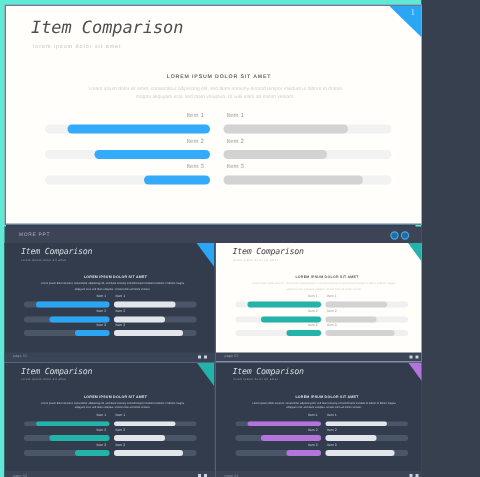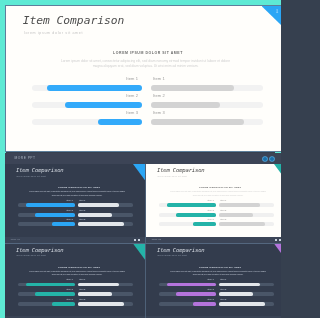--- a/index.html
+++ b/index.html
@@ -1,18 +1,18 @@
 <!DOCTYPE html>
 <html><head>
 <meta charset="utf-8">
 <style>
   * { box-sizing: border-box; margin:0; padding:0; }
   html,body { width:281px; height:318px; overflow:hidden; background:#36404f;
     font-family:"Liberation Sans", sans-serif; }
-  .page { position:relative; width:281px; height:318px; border:6px solid #5eead4;text-decoration:underline;}
+  .page { position:relative; width:281px; height:318px; border:4px solid #5eead4;text-decoration:underline;}
 
   
   .main-slide { position:absolute; left:-1px; top:-1px; width:281px; height:147px;
      background:#fffefb; border:1px solid #5d7f9c; overflow:hidden; }
   .corner { position:absolute; right:0; top:0; width:23.5px; height:22.8px;
      background:#2ba6f5; clip-path:polygon(0 0, 100% 0, 100% 100%);}
   .corner-num { position:absolute; right:6.4px; top:2.2px; color:#bfe4fb; font-size:6px;
      font-family:"Liberation Serif", serif; line-height:7px;}
   .title { position:absolute; left:16.7px; top:8px; font-family:"DejaVu Sans Mono", monospace;
      font-style:italic; font-size:11.3px; color:#4e4e4e; letter-spacing:-0.03px; font-weight:400;}

